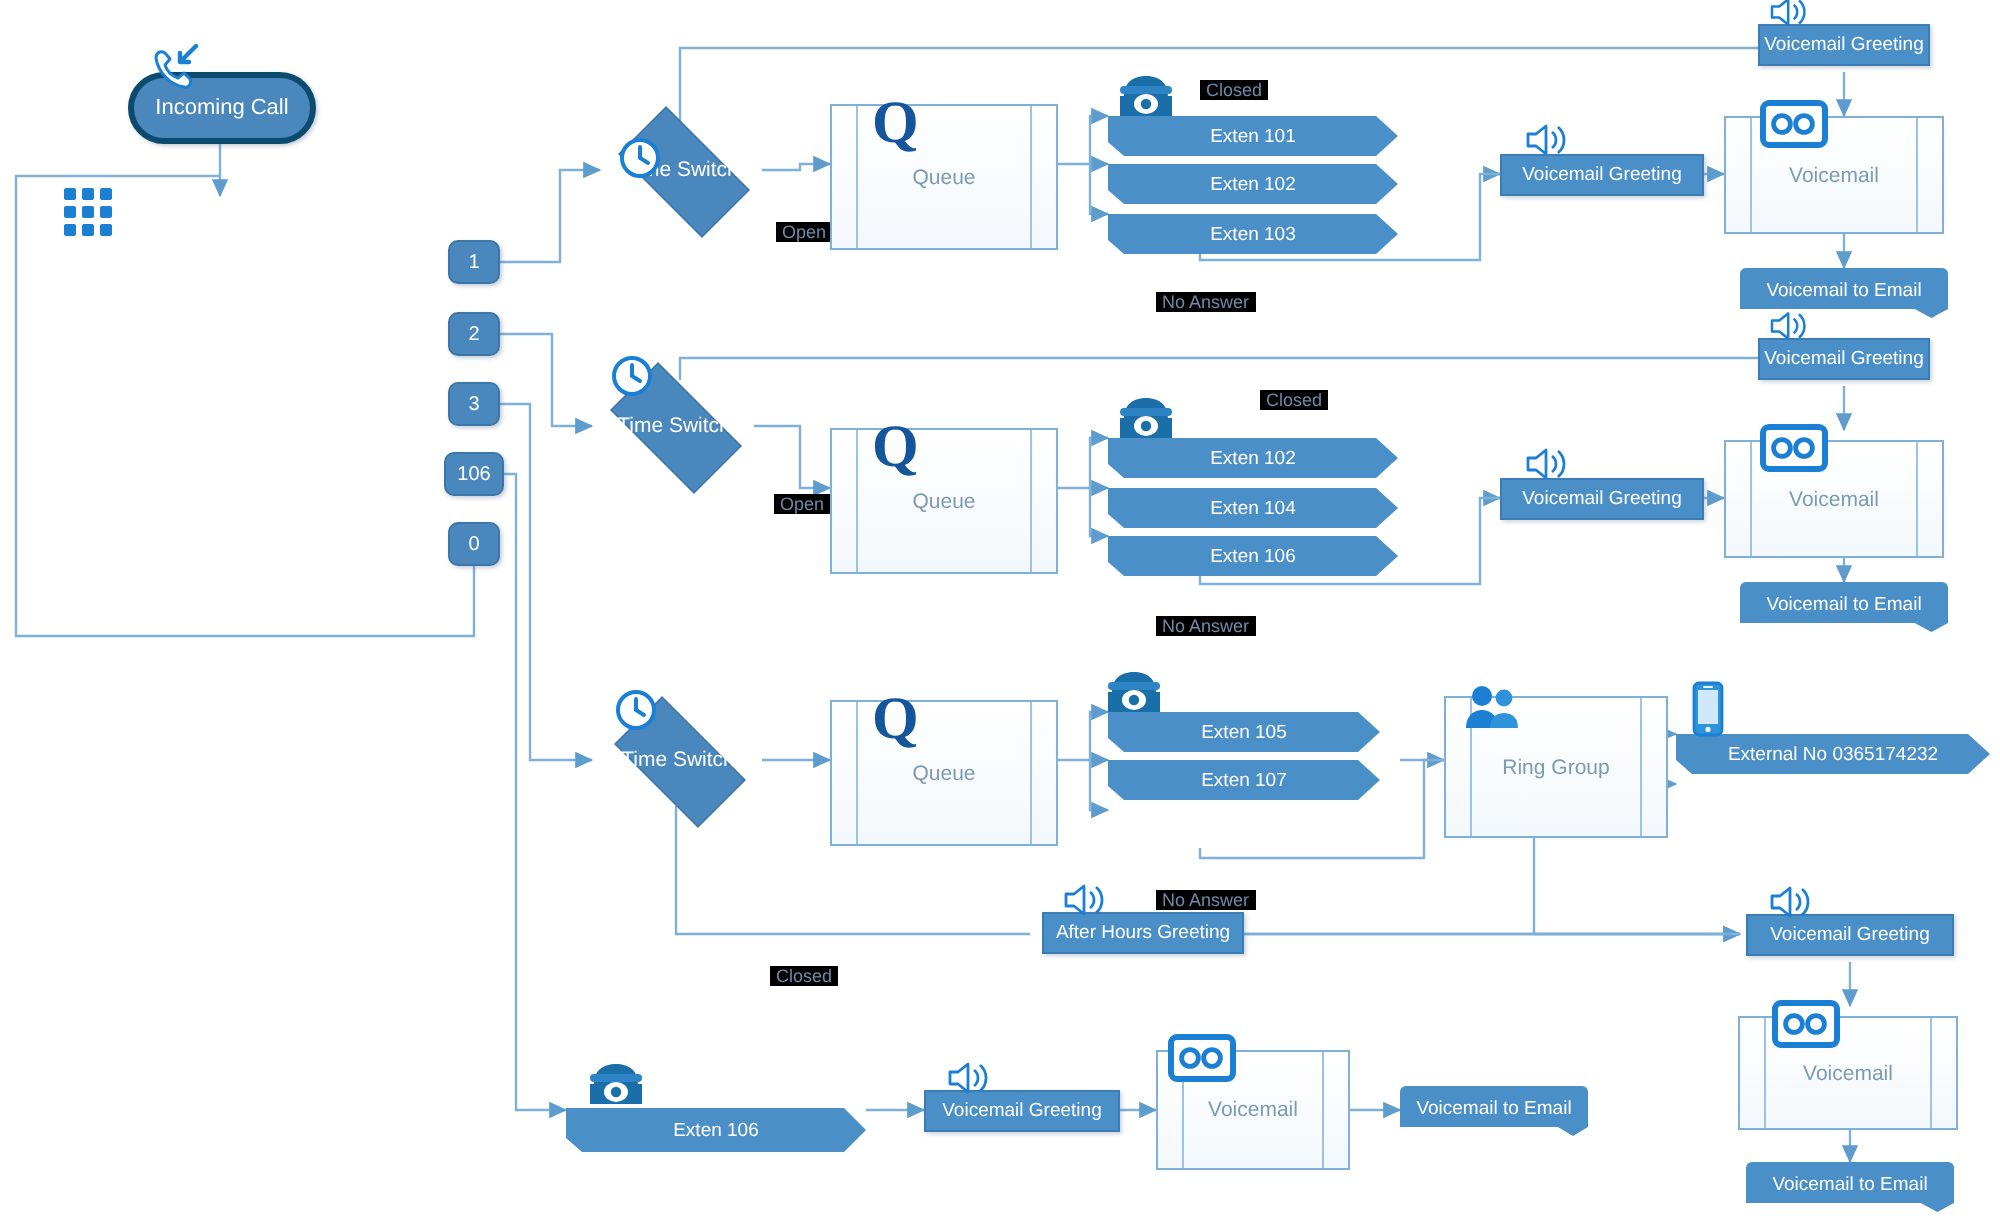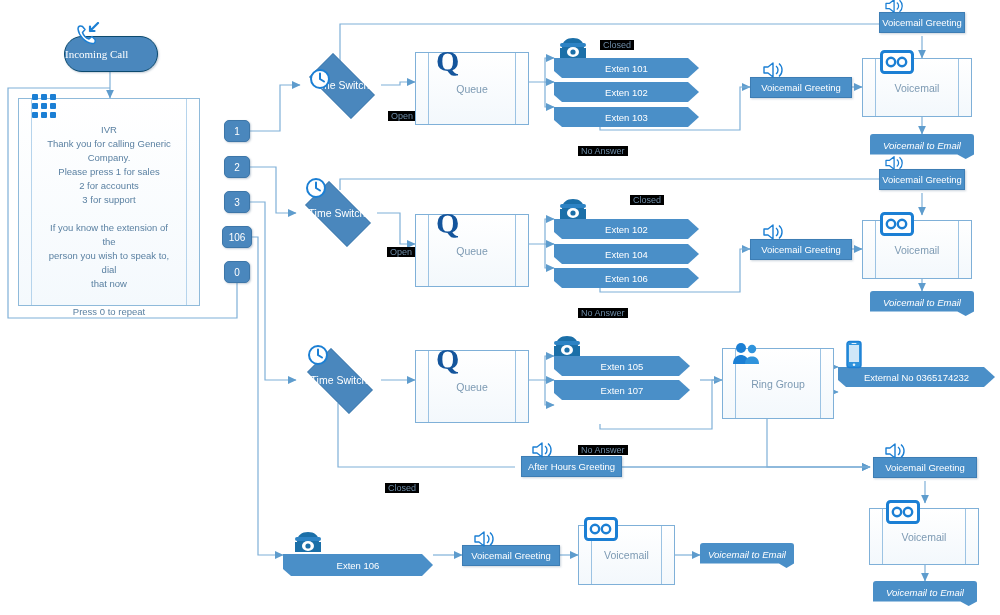--- a/index.html
+++ b/index.html
@@ -5,24 +5,23 @@
   html,body{margin:0;padding:0;background:#ffffff;}
   body{width:1000px;height:615px;position:relative;overflow:hidden;
        font-family:"Liberation Sans",sans-serif;}
   #canvas{position:absolute;left:0;top:0;width:1000px;height:615px;}
   svg.wires{position:absolute;left:0;top:0;width:1000px;height:615px;pointer-events:none;}
 
   .node{position:absolute;box-sizing:border-box;}
 
   
   .terminator{
-    background:#4a87bd;border:1px solid #0c4a6e;border-radius:22px;
-    color:#ffffff;font-size:11px;display:flex;align-items:center;justify-content:flex-start;
+    background:#4a87bd;border:3px solid #0c4a6e;border-radius:22px;
+    color:#ffffff;font-size:11px;display:flex;align-items:center;justify-content:center;
     box-shadow:1px 1px 2px rgba(80,110,140,.35);
-    font-family:Liberation Serif, serif;
   }
   
   .diamond{display:flex;align-items:center;justify-content:center;}
   .diamond .dshape{position:absolute;left:0;top:0;width:100%;height:100%;
      background:#4a87bd;border:1px solid #3d76a8;
      transform:rotate(45deg) scale(.705);}
   .diamond .dlabel{position:relative;color:#ffffff;font-size:10.5px;z-index:2;white-space:nowrap;}
 
   
   .procbox{
@@ -52,21 +51,21 @@
     margin-top:10px;
   }
   
   .doc{
     background:#4a8fc8;color:#ffffff;font-size:9.5px;
     display:flex;align-items:center;justify-content:center;white-space:nowrap;
     border-radius:3px;
     clip-path:polygon(0 0,100% 0,100% 82%,92% 100%,84% 82%,0 82%);
     filter:drop-shadow(1px 1px 1px rgba(80,110,140,.30));
   }
-  .doc .dlabel{margin-top:-3px;font-style:italic;}
+  .doc .dlabel{margin-top:-3px;}
 
   
   .ivrbox{
     background:linear-gradient(180deg,#ffffff 0%,#f4f9fd 100%);
     border:1px solid #8fbada;
   }
   .ivrbox:before,.ivrbox:after{content:"";position:absolute;top:0;bottom:0;width:0;
     border-left:1px solid #b6d4ec;}
   .ivrbox:before{left:12px;}
   .ivrbox:after{right:12px;}
@@ -165,34 +164,20 @@
   </svg>
 
   <div class="node terminator" style="left:64px;top:36px;width:94px;height:36px;">
     <span>Incoming Call</span>
   </div>
   <svg class="icon" style="left:74px;top:22px;width:30px;height:26px;" viewBox="0 0 30 26">
     <path d="M4,7 C4,4.5 6,3 8.5,4.5 L11,7.5 L8.5,10.5 C9.5,13.5 12,16 15,17 L18,14.5 L21,17.5 C22,20 20.5,22 18,21.5 C11,20.5 5,14 4,7 Z" fill="#ffffff" stroke="#1b7fd4" stroke-width="1.5" stroke-linejoin="round"></path>
     <path d="M24,1 L16,9 M16,9 L16,4.5 M16,9 L20.5,9" stroke="#1b7fd4" stroke-width="2.2" fill="none" stroke-linecap="round"></path>
   </svg>
 
-  <div class="node ivrbox" style="left:18px;top:98px;width:182px;height:208px;">
-    <div class="ivrtext">IVR
-Thank you for calling Generic
-Company.
-Please press 1 for sales
-2 for accounts
-3 for support
-
-If you know the extension of the
-person you wish to speak to, dial
-that now
-
-Press 0 to repeat</div>
-  </div>
   <svg class="icon" style="left:30px;top:92px;width:28px;height:28px;" viewBox="0 0 28 28">
     <g fill="#1b7fd4">
       <rect x="2" y="2" width="6" height="6" rx="1"></rect>
         <rect x="11" y="2" width="6" height="6" rx="1"></rect>
         <rect x="20" y="2" width="6" height="6" rx="1"></rect>
       <rect x="2" y="11" width="6" height="6" rx="1"></rect>
         <rect x="11" y="11" width="6" height="6" rx="1"></rect>
         <rect x="20" y="11" width="6" height="6" rx="1"></rect>
       <rect x="2" y="20" width="6" height="6" rx="1"></rect>
         <rect x="11" y="20" width="6" height="6" rx="1"></rect>

